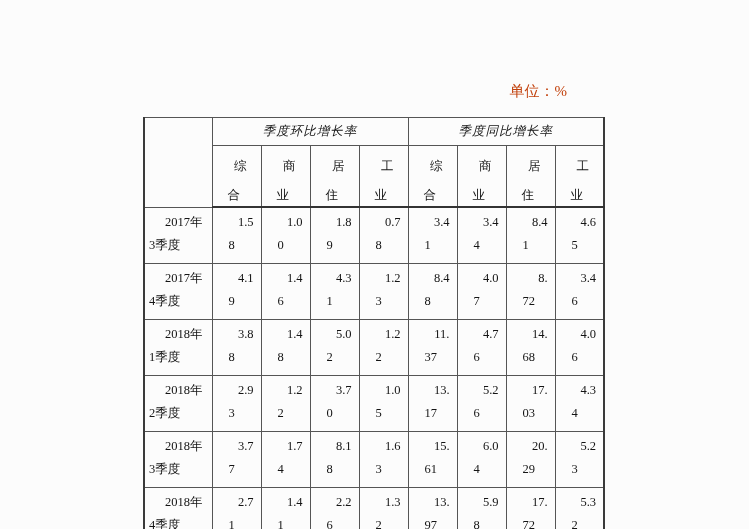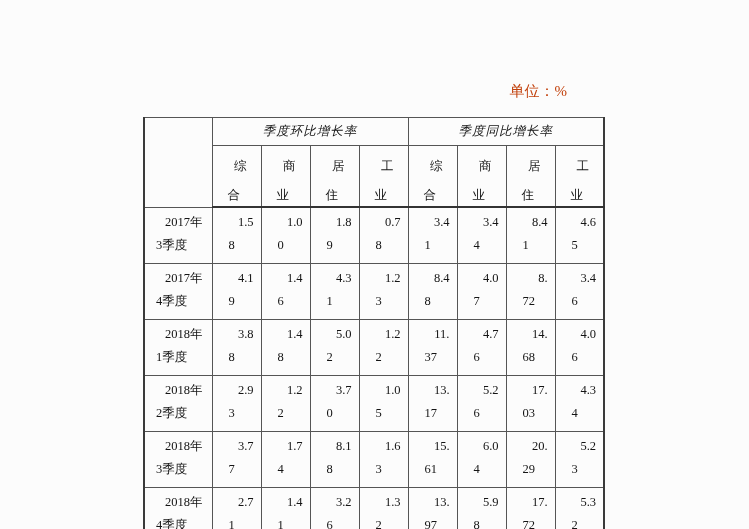--- a/index.html
+++ b/index.html
@@ -34,21 +34,21 @@
   tr.sub-row th{height:56px;border-bottom:2px solid #333;}
   tbody tr{height:56px;}
   .l1,.l2{display:block;line-height:21px;}
   .l1{text-align:right;}
   .l2{text-align:left;}
   tr.sub-row .l1{padding:10px 14px 0 0;}
   tr.sub-row .l2{padding:8px 0 0 15px;}
   tbody .l1{padding:4px 7px 0 0;}
   tbody .l2{padding:2px 0 0 16px;}
   tbody td.rowlabel .l1{padding-right:9px;}
-  tbody td.rowlabel .l2{padding-left:11px;}
+  tbody td.rowlabel .l2{padding-left:4px;}
 </style>
 </head>
 <body>
 
 <div class="title">
 </div>
 
 <div class="unit">单位：%</div>
 
 <table>
@@ -302,21 +302,21 @@
         </td>
         <td>
           <span class="l1">2.7</span>
           <span class="l2">1</span>
         </td>
         <td>
           <span class="l1">1.4</span>
           <span class="l2">1</span>
         </td>
         <td>
-          <span class="l1">3.2</span>
+          <span class="l1">2.2</span>
           <span class="l2">6</span>
         </td>
         <td>
           <span class="l1">1.3</span>
           <span class="l2">2</span>
         </td>
         <td>
           <span class="l1">13.</span>
           <span class="l2">97</span>
         </td>

